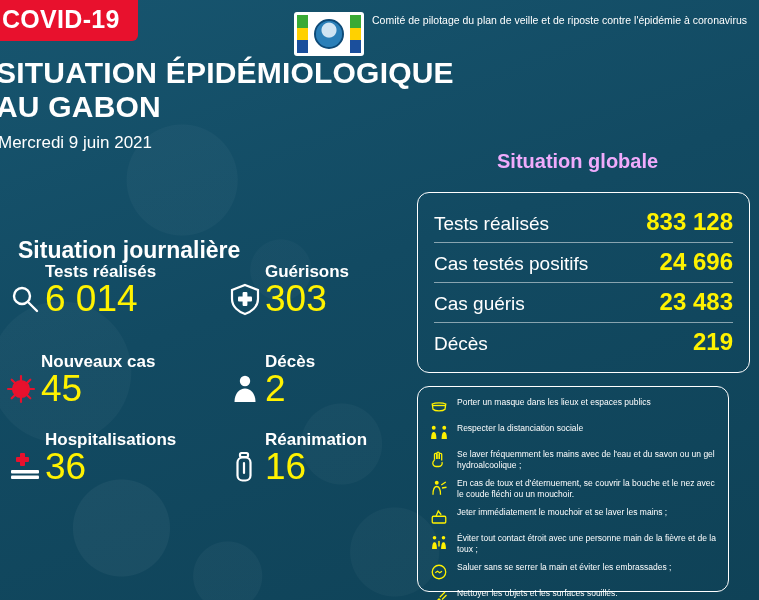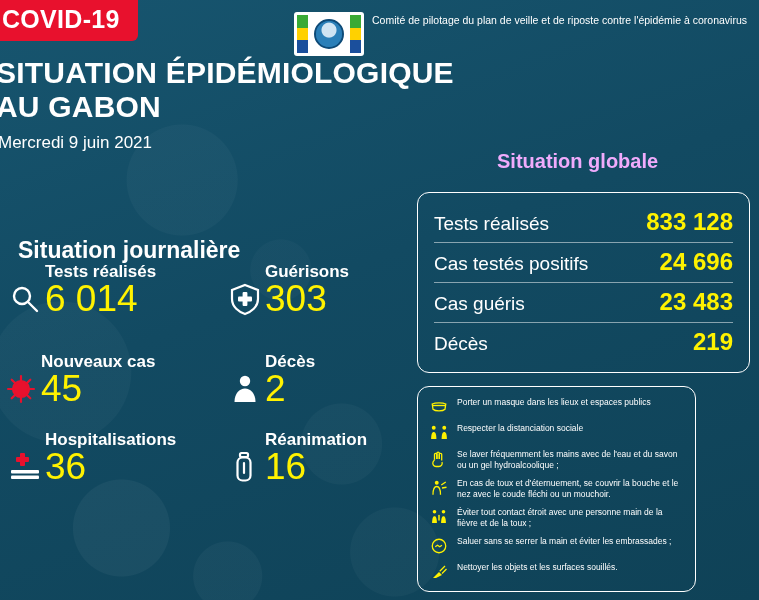--- a/index.html
+++ b/index.html
@@ -193,21 +193,21 @@
     color: #fff200;
     font-size: 24px;
     font-weight: bold;
   }
 
   
   .advice-card {
     position: absolute;
     left: 417px;
     top: 386px;
-    width: 279px;
+    width: 312px;
     height: 206px;
     border: 1.5px solid #ffffff;
     border-radius: 12px;
     padding: 10px 12px 8px 12px;
   }
   .advice-item {
     display: flex;
     align-items: flex-start;
     gap: 9px;
     margin-bottom: 7px;
@@ -393,20 +393,29 @@
       <svg viewBox="0 0 24 24" fill="none" stroke="currentColor" stroke-width="1.7">
         <circle cx="9" cy="5" r="2.6" fill="currentColor" stroke="none"></circle>
         <path d="M4 21 C4 13 6 10 9 10 C12 10 14 13 14 21"></path>
         <line x1="15" y1="8" x2="21" y2="4"></line>
           <line x1="16" y1="12" x2="22" y2="11"></line>
       </svg>
     </span>
     <span class="a-text">En cas de toux et d'éternuement, se couvrir la bouche et le nez avec le coude fléchi ou un mouchoir.</span>
   </div>
 
+  <div class="advice-item">
+    <span class="a-icon">
+      <svg viewBox="0 0 24 24" fill="none" stroke="currentColor" stroke-width="1.7">
+        <rect x="3" y="11" width="18" height="9" rx="1.5"></rect>
+        <path d="M8 11 L11 4 L15 9"></path>
+      </svg>
+    </span>
+    <span class="a-text">Jeter immédiatement le mouchoir et se laver les mains ;</span>
+  </div>
 
   <div class="advice-item">
     <span class="a-icon">
       <svg viewBox="0 0 24 24" fill="currentColor">
         <circle cx="6" cy="5" r="2.4"></circle>
           <path d="M2.8 20 C2.8 13.5 4.2 11 6 11 C7.8 11 9.2 13.5 9.2 20 Z"></path>
         <circle cx="18" cy="5" r="2.4"></circle>
           <path d="M14.8 20 C14.8 13.5 16.2 11 18 11 C19.8 11 21.2 13.5 21.2 20 Z"></path>
         <rect x="11" y="9" width="2" height="8" rx="1"></rect>
       </svg>

